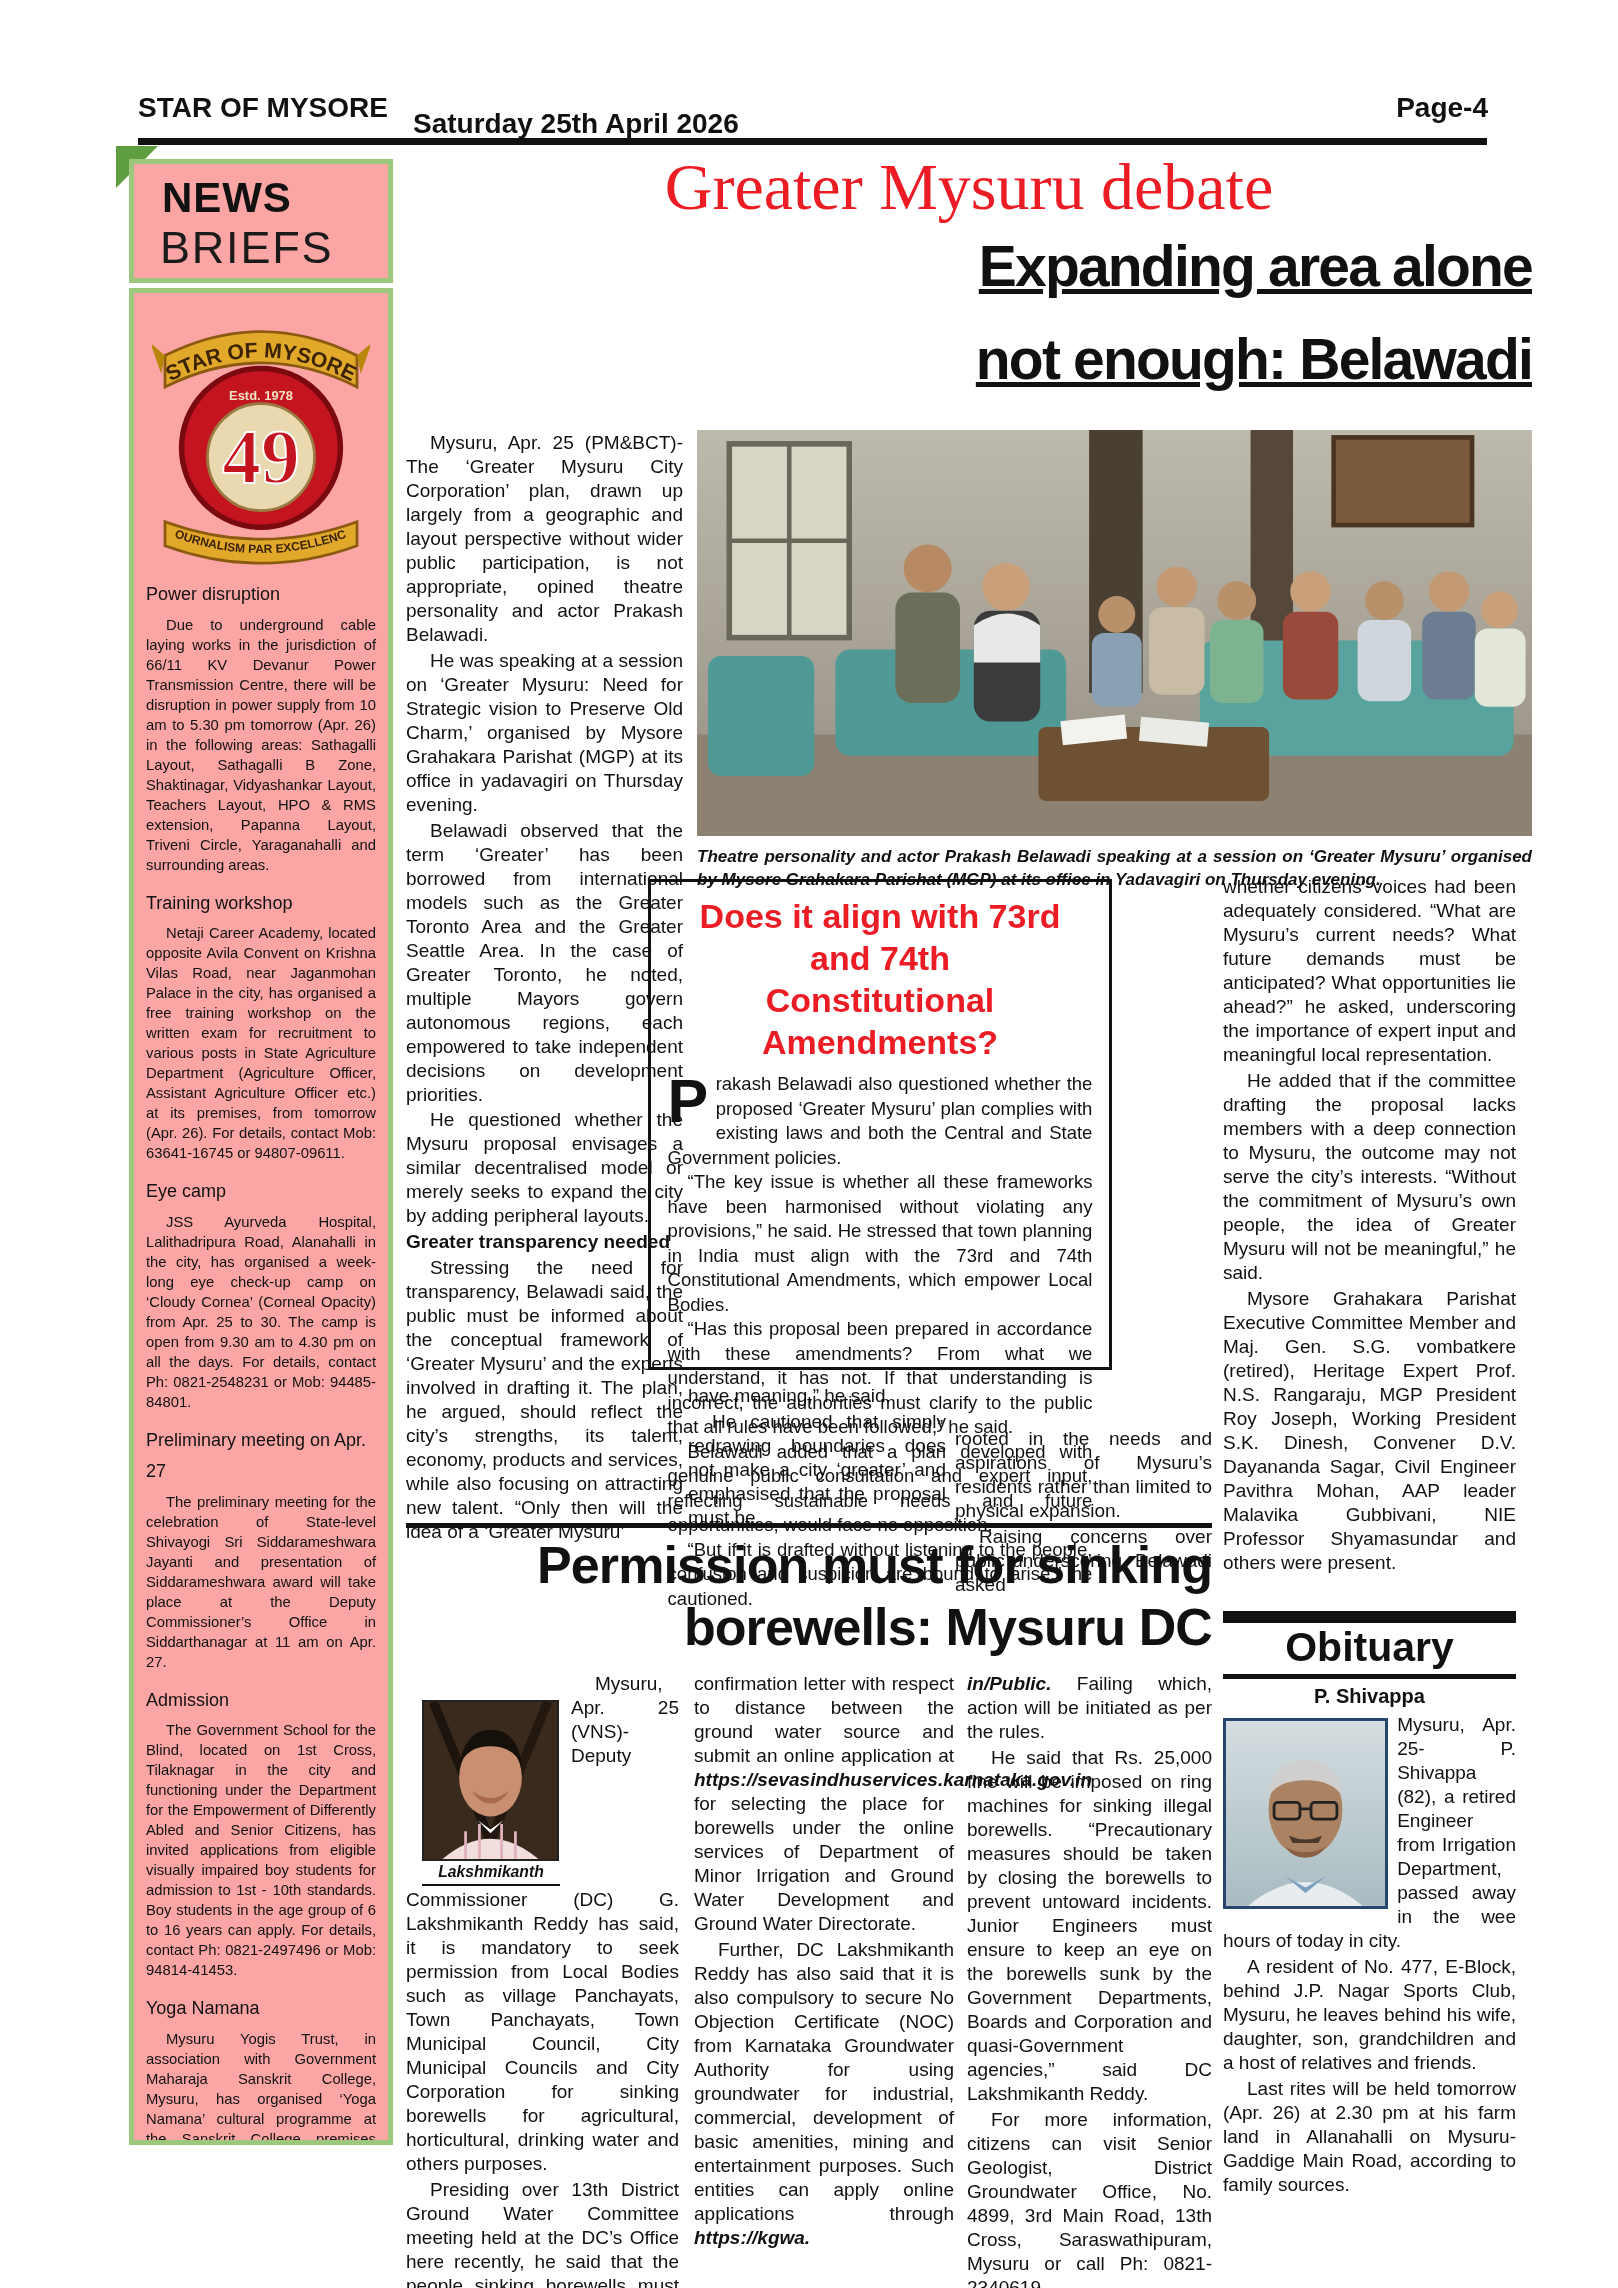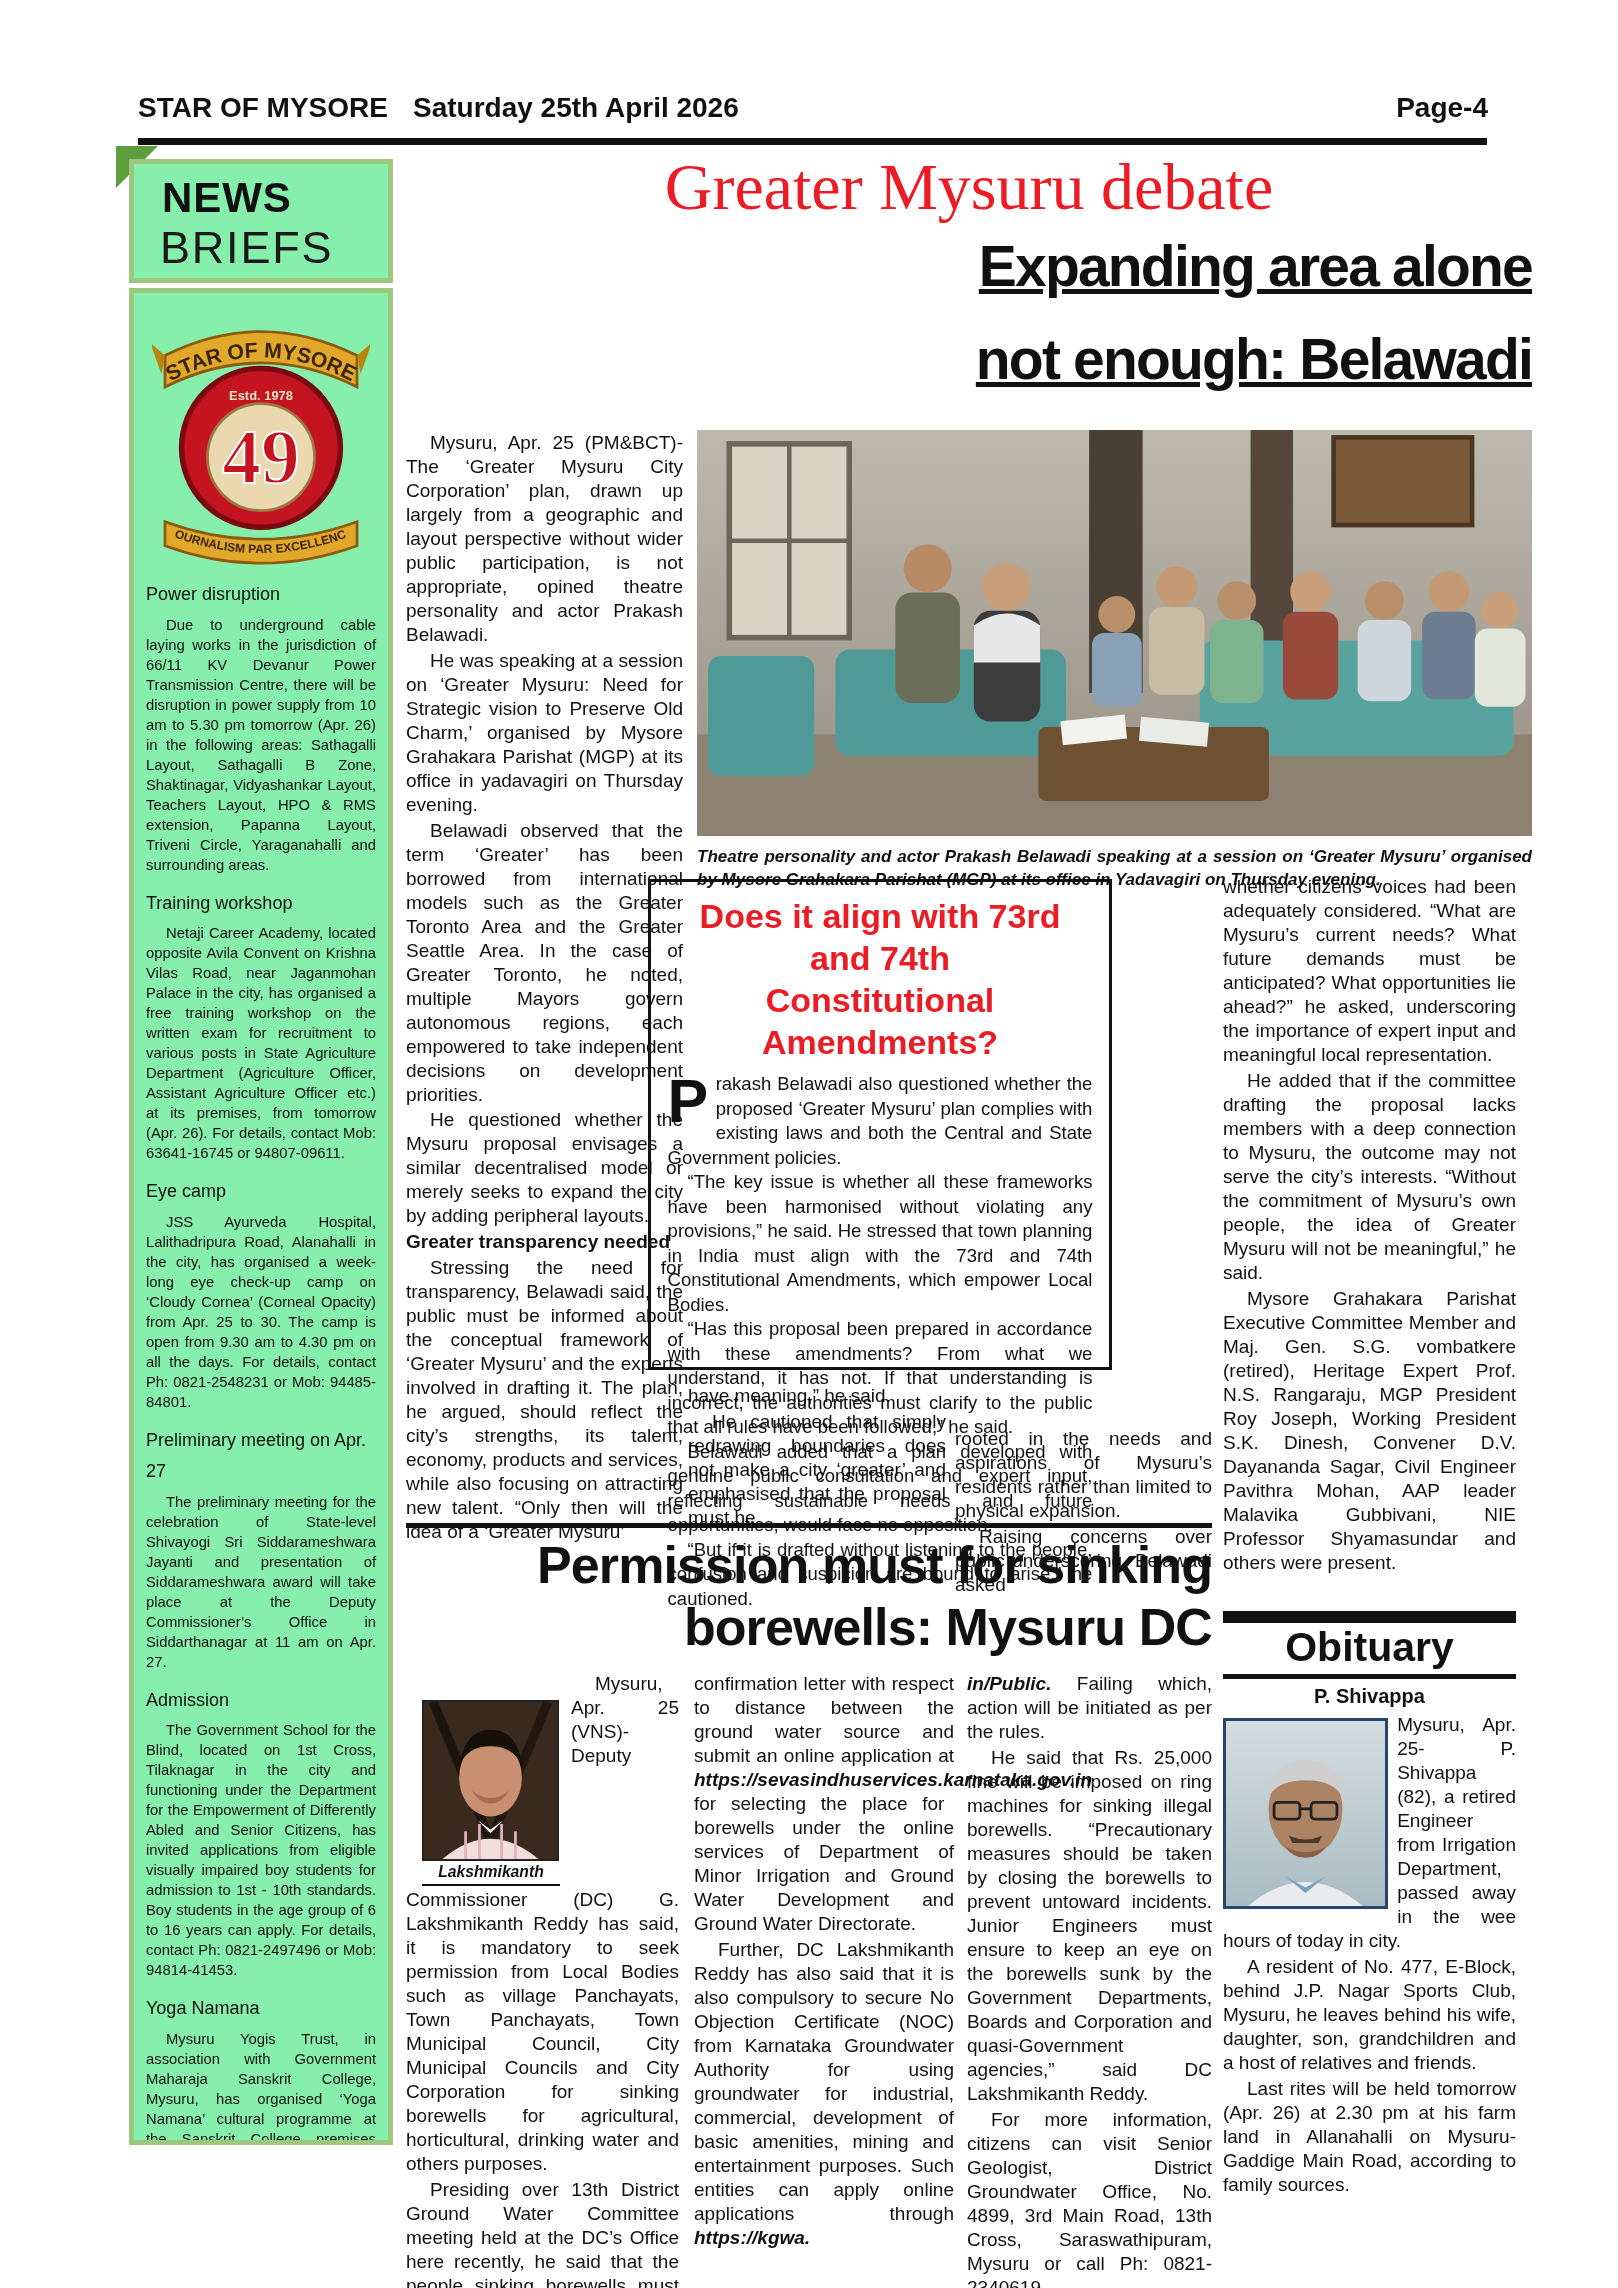--- a/index.html
+++ b/index.html
@@ -3,21 +3,21 @@
 <meta charset="utf-8">
 <style>
   html,body{margin:0;padding:0;background:#e8e8e8;}
   .page{position:relative;width:1619px;height:2289px;background:#fff;margin:0 auto;
         font-family:"Liberation Sans",sans-serif;color:#111;overflow:hidden;}
   .abs{position:absolute;}
   
   .hd{font-size:28px;font-weight:bold;white-space:nowrap;}
   .hd-rule{background:#111;height:7.4px;}
   
-  .green-box{border:5.5px solid #9cc87e;background:#86efac;box-sizing:border-box;}
+  .green-box{border:5.5px solid #9cc87e;background:#fca5a5;box-sizing:border-box;}
   .nb-fold{width:0;height:0;border-left:42px solid #5e9e3e;border-bottom:42px solid transparent;}
   .nb-news{font-size:42px;font-weight:800;letter-spacing:0.9px;line-height:46px;padding:11px 0 0 28px;}
   .nb-briefs{font-size:45px;font-weight:400;letter-spacing:1.8px;line-height:50px;padding:1.8px 0 0 26px;color:#1a1a1a;}
   .sb{padding:7.4px 12px;overflow:hidden;}
   .sb h3{font-size:18px;font-weight:400;margin:13px 0 4.6px 0;line-height:31px;}
   .sb p{font-size:14.8px;line-height:20px;text-align:justify;text-indent:20px;margin:0;}
   .logo-wrap{display:block;margin:1.8px auto 0 auto;}
   
   .kicker{font-family:"Liberation Serif",serif;font-size:66px;color:#ec1c24;text-align:center;line-height:68px;}
   .headline{font-size:57px;font-weight:bold;letter-spacing:-1.8px;text-align:right;line-height:93px;text-decoration:underline;}
@@ -38,21 +38,21 @@
   .obit-name{font-size:20px;font-weight:bold;text-align:center;}
   .obit-photo-wrap{float:left;width:159px;height:185px;border:3.7px solid #26466e;margin:4.6px 9.2px 1.8px 0;}
   .url{font-weight:bold;font-style:italic;}
 </style>
 </head>
 <body>
 
 <div class="page">
 
   <div class="abs hd" style="left:138px;top:92px;">STAR OF MYSORE</div>
-  <div class="abs hd" style="left:413px;top:92px;text-align:right;">Saturday 25th April 2026</div>
+  <div class="abs hd" style="left:413px;top:108px;text-align:right;">Saturday 25th April 2026</div>
   <div class="abs hd" style="right:131px;top:92px;">Page-4</div>
   <div class="abs hd-rule" style="left:138px;top:138px;width:1349px;"></div>
 
   <div class="abs nb-fold" style="left:116px;top:146px;"></div>
   <div class="abs green-box" style="left:129px;top:159px;width:264px;height:124px;">
     <div class="nb-news">NEWS</div>
     <div class="nb-briefs">BRIEFS</div>
   </div>
 
   <div class="abs green-box sb" style="left:129px;top:288px;width:264px;height:1857px;">

